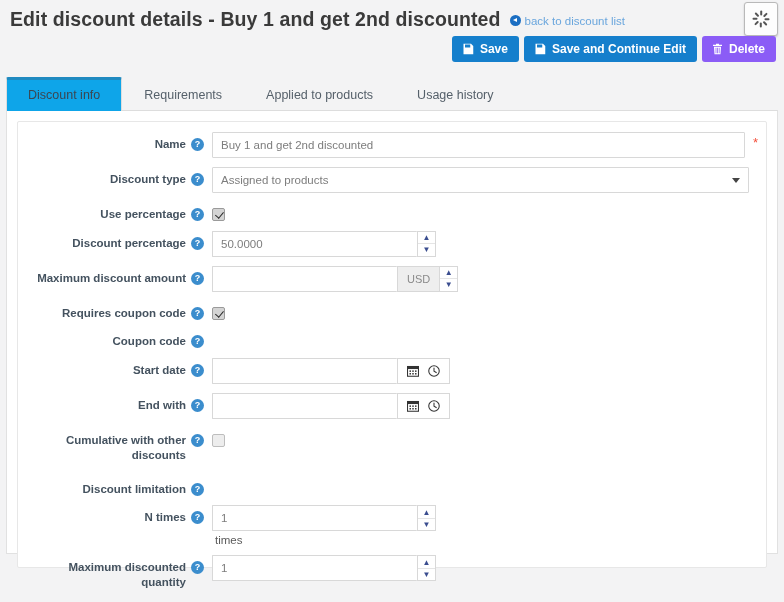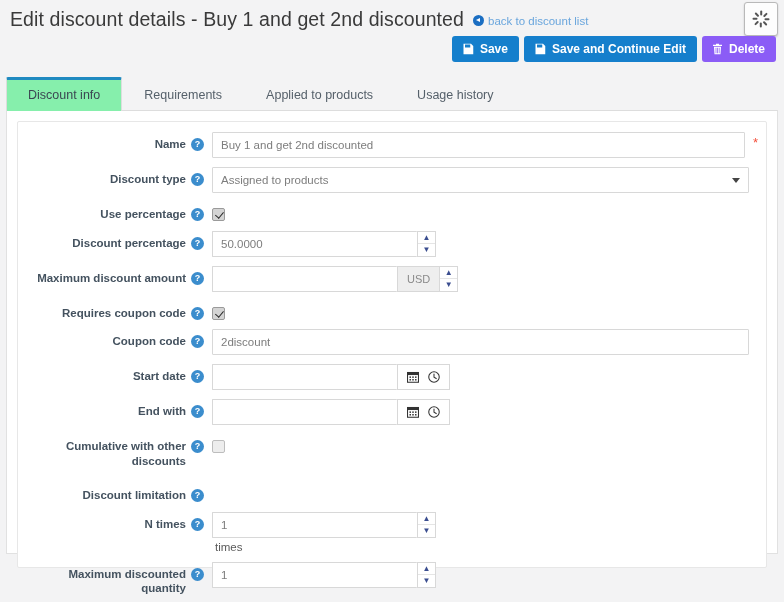--- a/index.html
+++ b/index.html
@@ -9,21 +9,21 @@
     background: #ffffff;
     font-family: "Liberation Sans", sans-serif;
     overflow: hidden;
   }
   .page { position: relative; width: 784px; height: 602px; background: #f3f3f4; }
 
   
   .header { position: relative; padding: 8px 12px 0 10px; height: 72px; background: #f3f3f4; }
   .title-row { display: flex; align-items: baseline; gap: 9px; }
   .page-title {
-    font-size: 19.5px; color: #3a3a3a; font-weight: 400;
+    font-size: 19.5px; color: #3a3a3a; font-weight: 700;
     letter-spacing: 0.1px; white-space: nowrap;
   }
   .back-link {
     display: inline-flex; align-items: center; gap: 4px;
     font-size: 11.5px; color: #5b9bd5; text-decoration: none; cursor: pointer;
   }
   .back-link .lbl { color: #6aa6dd; }
   .circ-arrow {
     width: 11px; height: 11px; border-radius: 50%;
     background: #1b6ec2; display: inline-block; position: relative; flex: 0 0 auto;
@@ -65,21 +65,21 @@
   .ico-trash { width: 11px; height: 12px; flex: 0 0 auto; }
 
   
   .tabs { display: flex; padding-left: 6px; margin-top: 4px; position: relative; z-index: 2; }
   .tab {
     font-size: 12.5px; color: #55606a; padding: 10px 21px 9px 21px;
     background: transparent; border: 1px solid transparent; border-bottom: none;
     cursor: pointer; position: relative; top: 1px;
   }
   .tab.active {
-    background: #86efac; color: #3b4752;
+    background: #0ea5e9; color: #3b4752;
     border-color: #dddddd; border-top: 3px solid #1f8ac0;
     padding-top: 8px; border-radius: 2px 2px 0 0;
   }
 
   
   .panel {
     background: #ffffff; border: 1px solid #e1e1e1; border-top: 1px solid #ddd;
     margin: 0 6px; height: 444px; position: relative; z-index: 1;
   }
   .card {
@@ -310,23 +310,20 @@
         </div>
         <div class="ctl-col">
           <span class="chk on"></span>
         </div>
       </div>
 
       <div class="row">
         <div class="lbl-col">
           <span class="lbl-text">Coupon code</span>
           <span class="help">?</span>
-        </div>
-        <div class="ctl-col">
-          <div class="inp wide">2discount</div>
         </div>
       </div>
 
       <div class="row">
         <div class="lbl-col">
           <span class="lbl-text">Start date</span>
           <span class="help">?</span>
         </div>
         <div class="ctl-col">
           <div class="inp date"></div>

